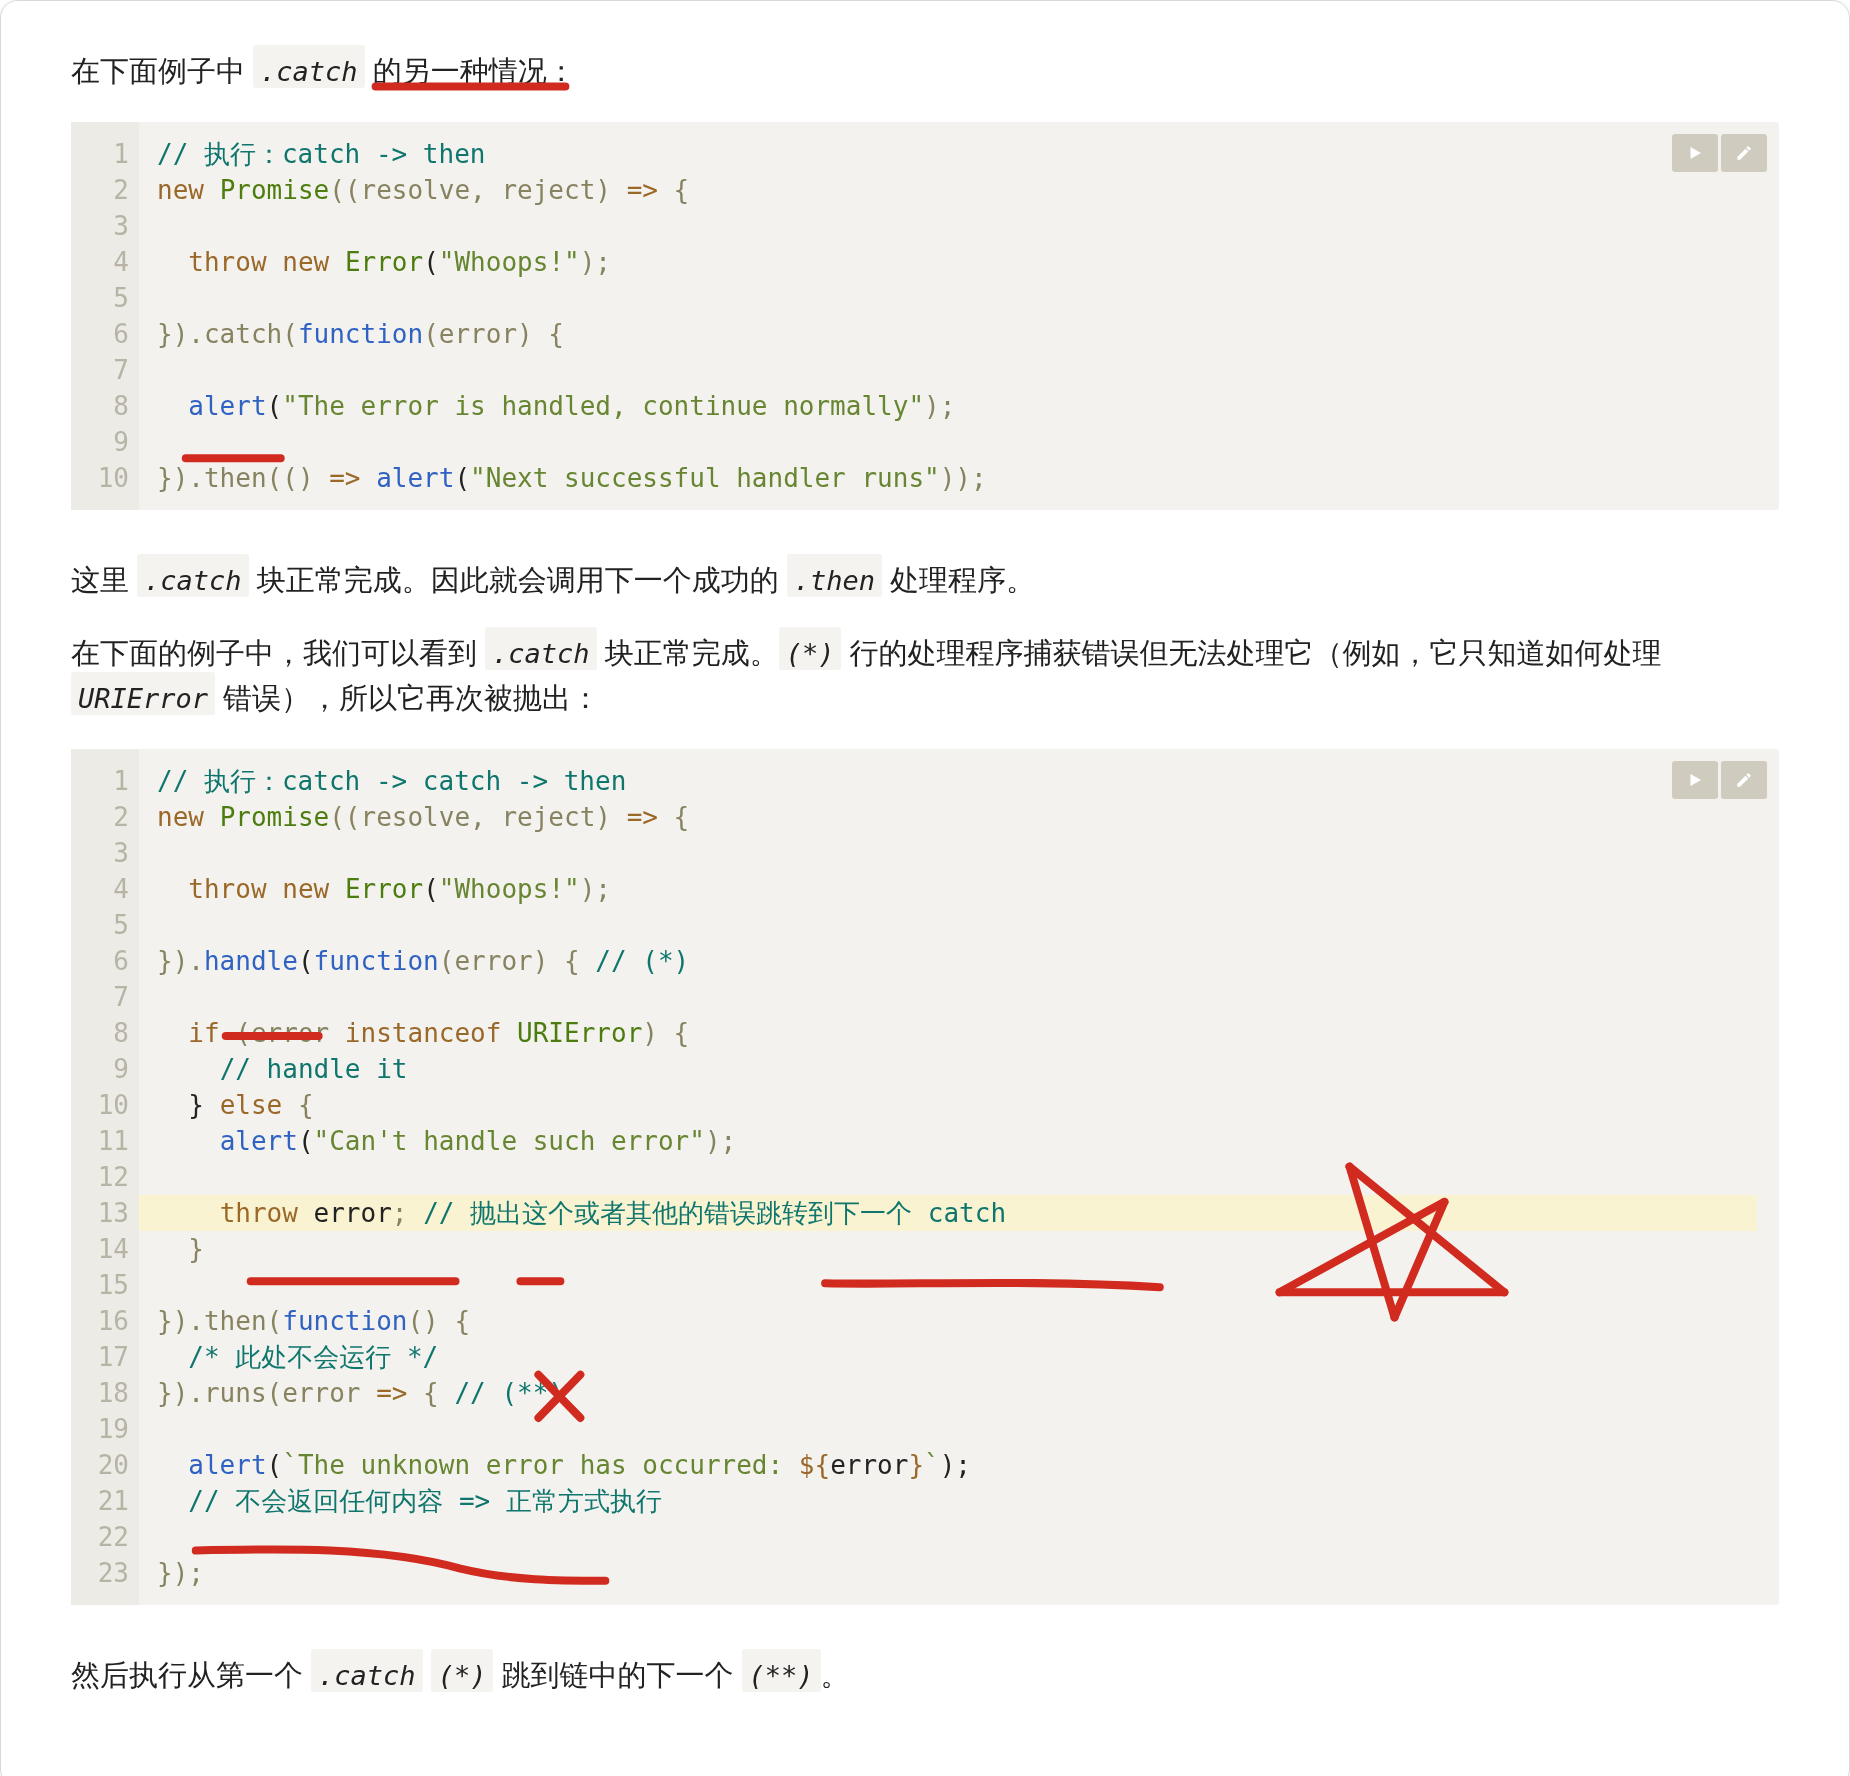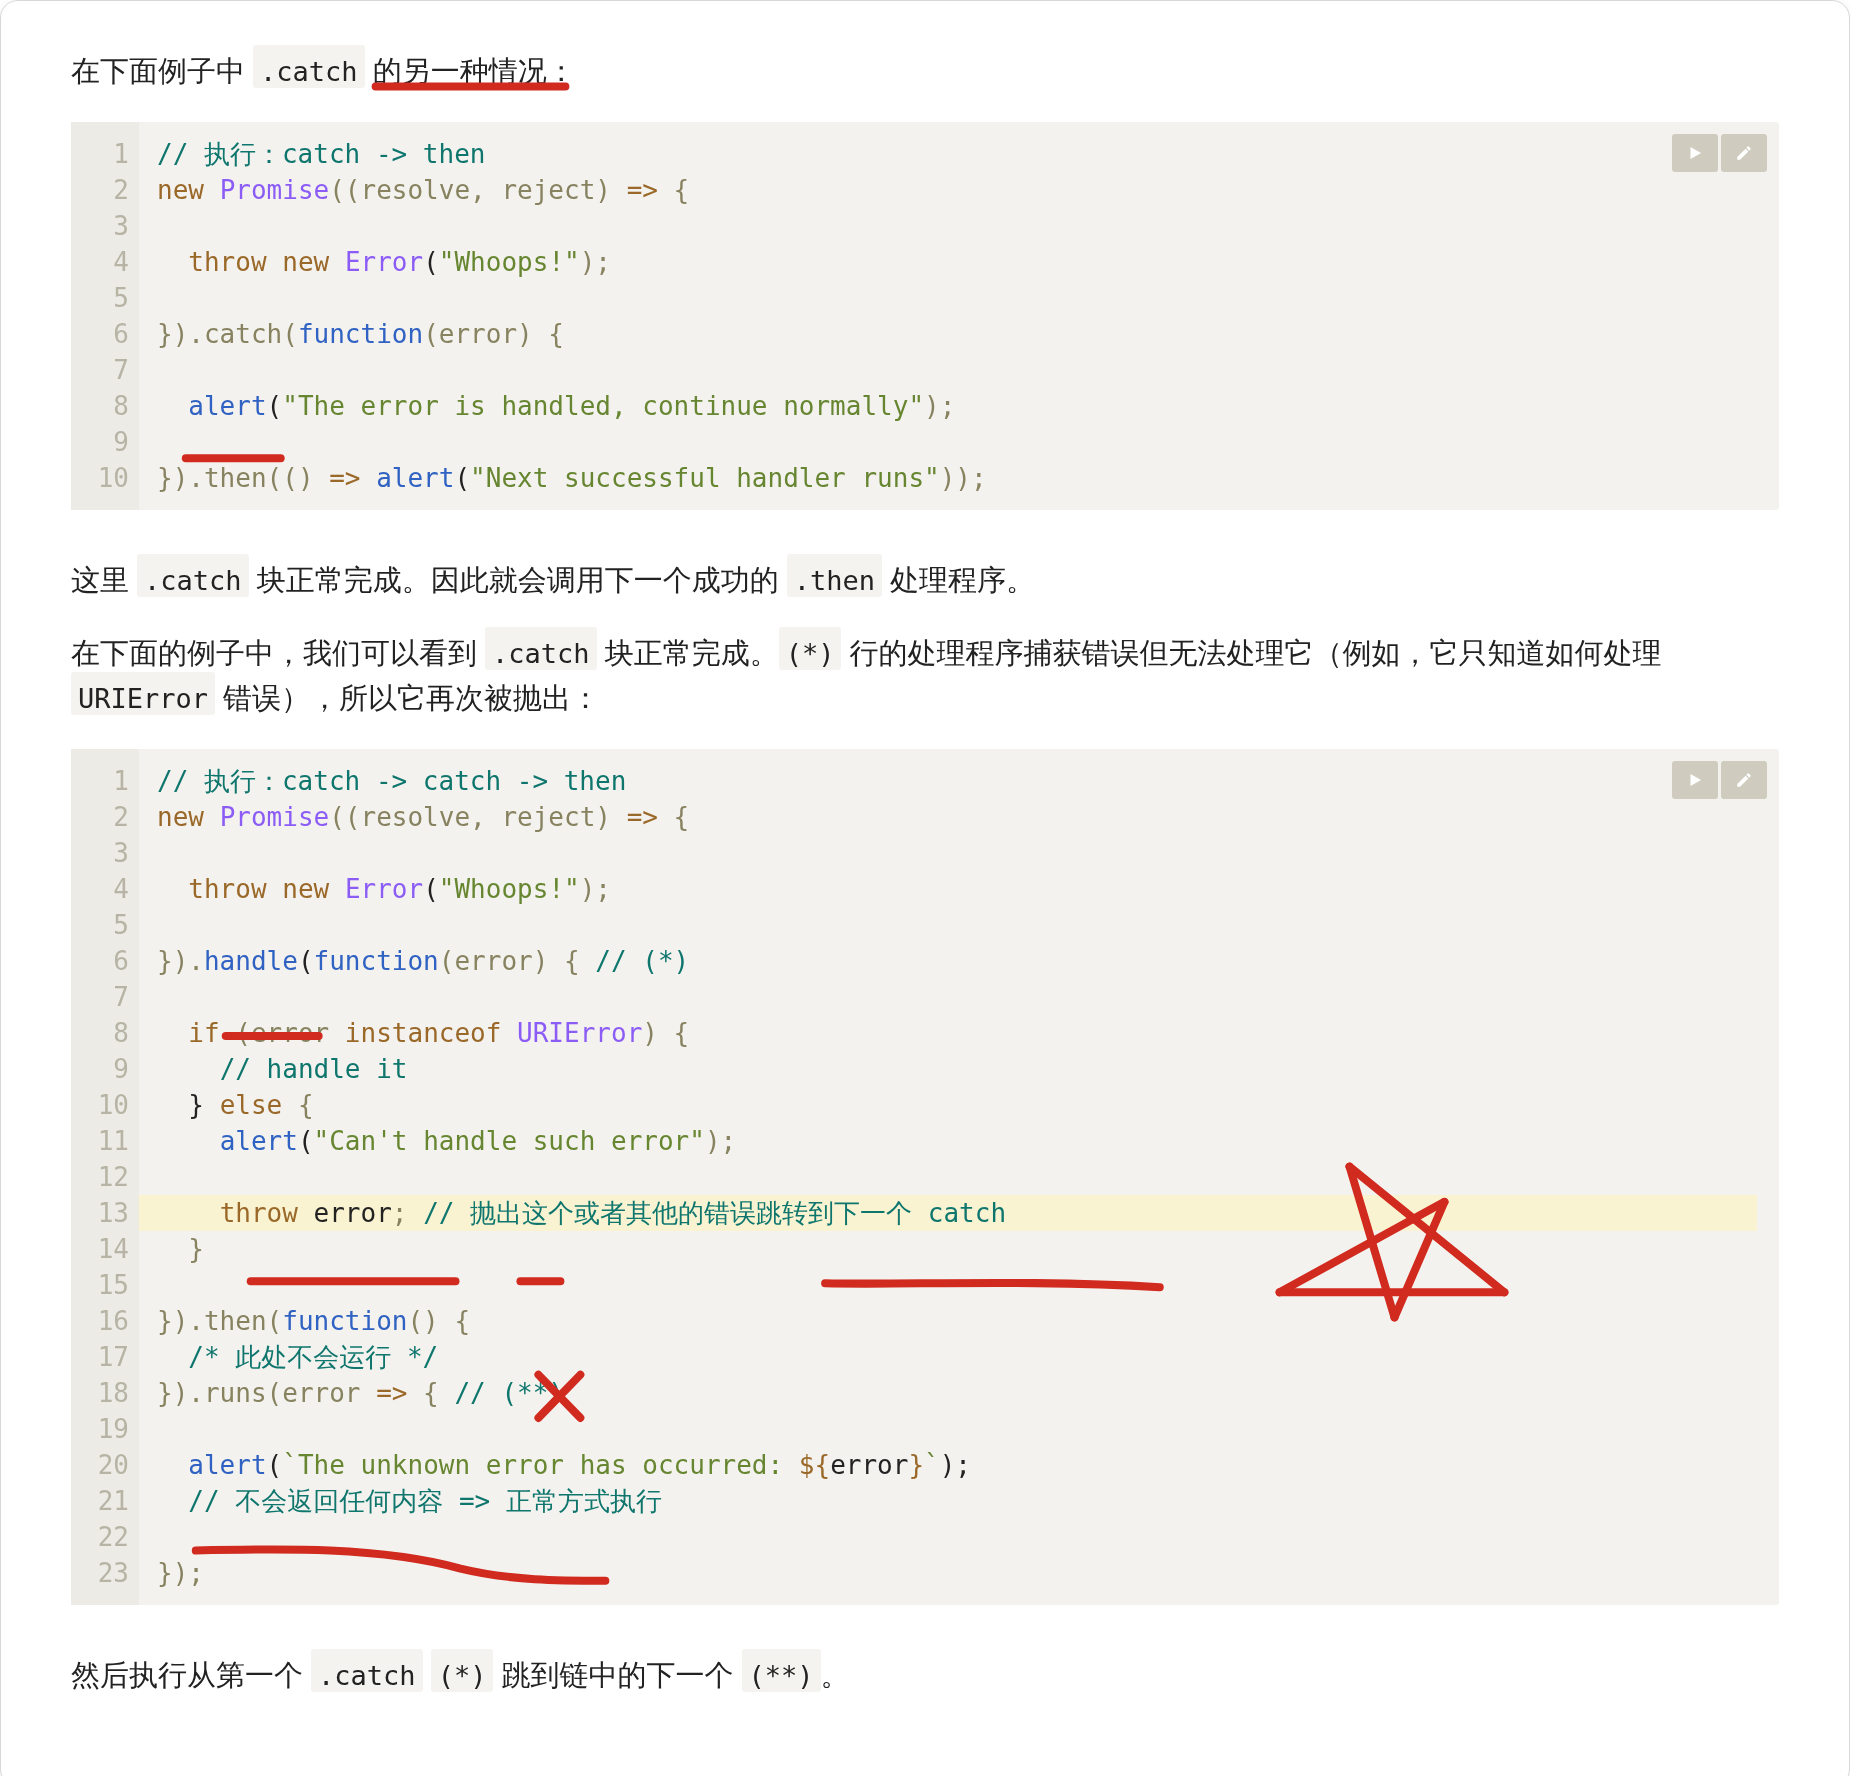--- a/index.html
+++ b/index.html
@@ -26,20 +26,21 @@
     margin: 0 0 28px 0;
     line-height: 1.55;
     font-size: 29px;
   }
   code.inline {
     background: #f4f3ef;
     padding: 11px 7px 1px 7px;
     border-radius: 3px;
     font-family: Consolas, "Menlo", monospace;
     font-size: 27px;
+    font-style: italic;
   }
   .code-block {
     position: relative;
     margin: 22px 0 48px 0;
     background: #f4f2ee;
     border-radius: 3px;
   }
   .code-block .gutter {
     float: left;
     background: #ecebe5;
@@ -82,21 +83,21 @@
     justify-content: center;
   }
   .code-controls button svg { fill: #fff; }
 
   
   .tok-cm   { color: #0f766e; }
   .tok-kw   { color: #9a6828; }
   .tok-fn   { color: #2f62c2; }
   .tok-op   { color: #878360; }
   .tok-str  { color: #678631; }
-  .tok-cls  { color: #8b5cf6; }
+  .tok-cls  { color: #4d7c0f; }
   .tok-id   { color: #222; }
 
   
   .hl-line {
     display: inline-block;
     width: 1600px;
     margin-left: -18px;
     padding-left: 18px;
     background: #faf3d1;
   }

